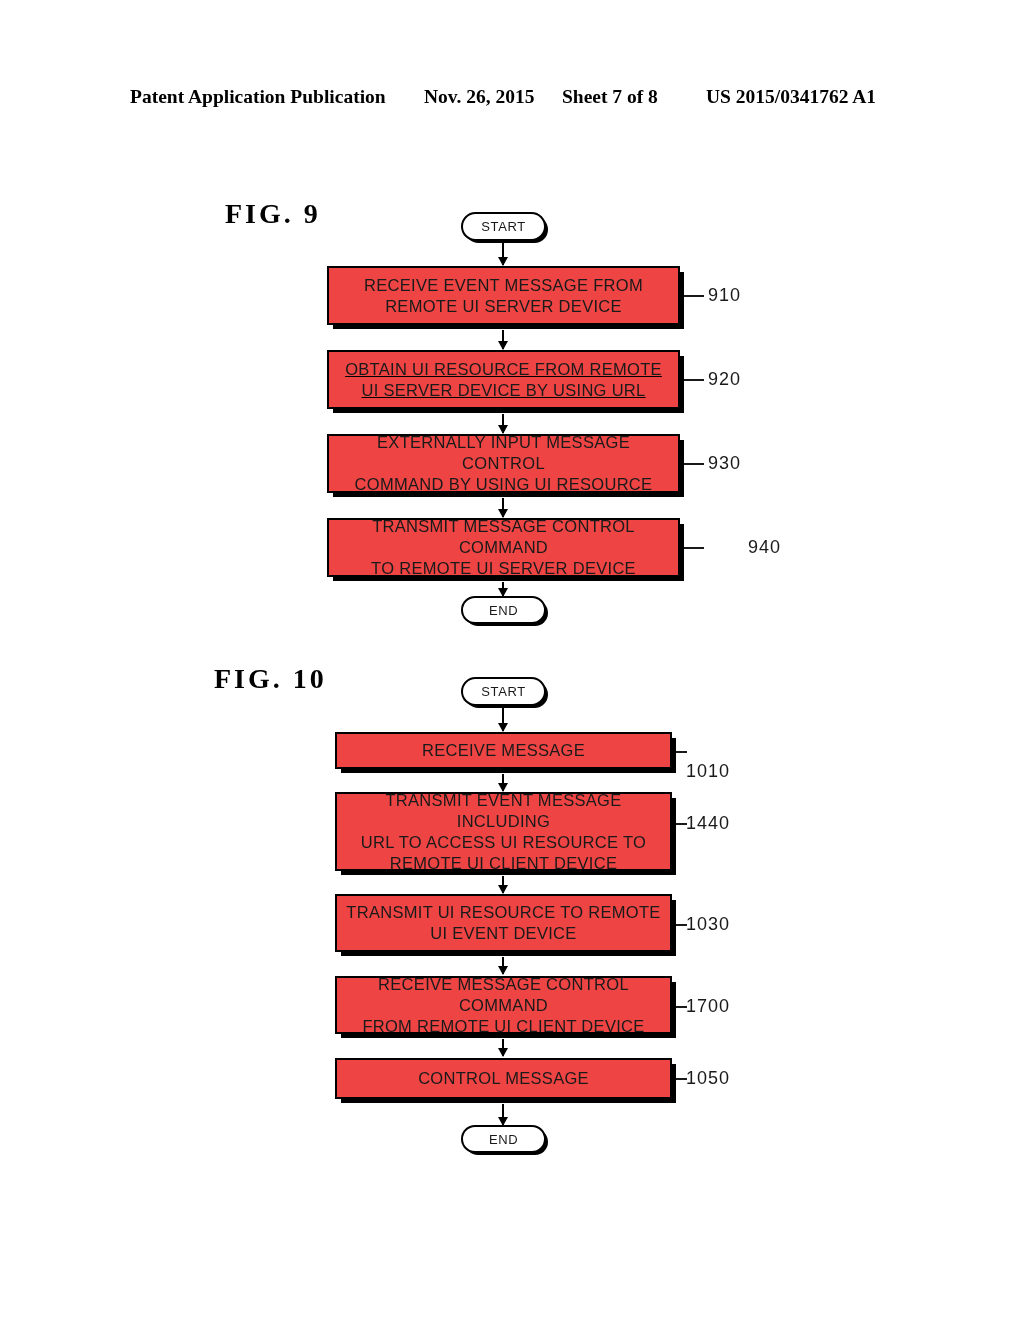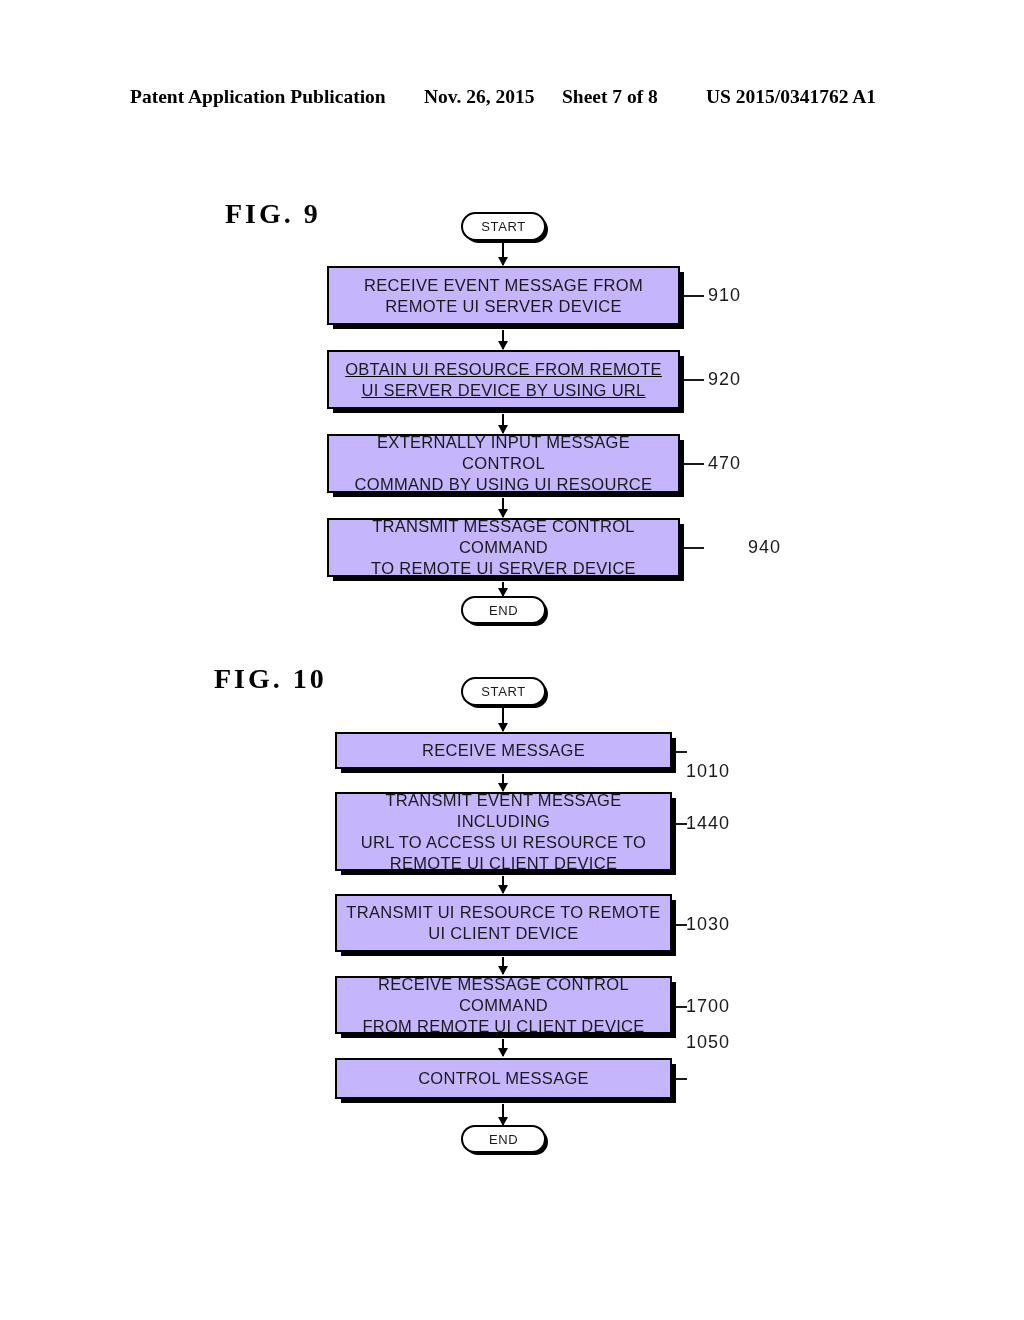--- a/index.html
+++ b/index.html
@@ -47,21 +47,21 @@
 
   
   .flow {
     position: absolute;
   }
 
   
   .node-box {
     position: absolute;
     box-sizing: border-box;
-    background: #c4b5fd;
+    background: #ef4444;
     border: 2px solid #000000;
     box-shadow: 5px 5px 0 -1px #000000;
     display: flex;
     align-items: center;
     justify-content: center;
     text-align: center;
   }
   .node-box .node-text {
     font-family: "Liberation Sans", sans-serif;
     font-size: 16.5px;
@@ -157,21 +157,21 @@
   </div>
   <div class="leader" style="left:684px; top:379px; width:20px;"></div>
   <div class="ref" style="left:708px; top:369px;">920</div>
   <div class="connector" style="left:502px; top:414px; height:19px;"></div>
 
   <div class="node-box" style="left:327px; top:434px; width:353px; height:59px;">
     <span class="node-text">EXTERNALLY INPUT MESSAGE CONTROL
 COMMAND BY USING UI RESOURCE</span>
   </div>
   <div class="leader" style="left:684px; top:463px; width:20px;"></div>
-  <div class="ref" style="left:708px; top:453px;">470</div>
+  <div class="ref" style="left:708px; top:453px;">930</div>
   <div class="connector" style="left:502px; top:498px; height:19px;"></div>
 
   <div class="node-box" style="left:327px; top:518px; width:353px; height:59px;">
     <span class="node-text">TRANSMIT MESSAGE CONTROL COMMAND
 TO REMOTE UI SERVER DEVICE</span>
   </div>
   <div class="leader" style="left:684px; top:547px; width:20px;"></div>
   <div class="ref" style="left:708px; top:537px;margin-left:40px;">940</div>
   <div class="connector" style="left:502px; top:582px; height:14px;"></div>
 
@@ -200,37 +200,37 @@
     <span class="node-text">TRANSMIT EVENT MESSAGE INCLUDING
 URL TO ACCESS UI RESOURCE TO
 REMOTE UI CLIENT DEVICE</span>
   </div>
   <div class="leader" style="left:676px; top:823px; width:11px;"></div>
   <div class="ref" style="left:686px; top:813px;">1440</div>
   <div class="connector" style="left:502px; top:876px; height:17px;"></div>
 
   <div class="node-box" style="left:335px; top:894px; width:337px; height:58px;">
     <span class="node-text">TRANSMIT UI RESOURCE TO REMOTE
-UI CLIENT DEVICE</span>
+UI EVENT DEVICE</span>
   </div>
   <div class="leader" style="left:676px; top:924px; width:11px;"></div>
   <div class="ref" style="left:686px; top:914px;">1030</div>
   <div class="connector" style="left:502px; top:957px; height:17px;"></div>
 
   <div class="node-box" style="left:335px; top:976px; width:337px; height:58px;">
     <span class="node-text">RECEIVE MESSAGE CONTROL COMMAND
 FROM REMOTE UI CLIENT DEVICE</span>
   </div>
   <div class="leader" style="left:676px; top:1006px; width:11px;"></div>
   <div class="ref" style="left:686px; top:996px;">1700</div>
   <div class="connector" style="left:502px; top:1039px; height:17px;"></div>
 
   <div class="node-box" style="left:335px; top:1058px; width:337px; height:41px;">
     <span class="node-text">CONTROL MESSAGE</span>
   </div>
   <div class="leader" style="left:676px; top:1078px; width:11px;"></div>
-  <div class="ref" style="left:686px; top:1032px;">1050</div>
+  <div class="ref" style="left:686px; top:1068px;">1050</div>
   <div class="connector" style="left:502px; top:1104px; height:21px;"></div>
 
   <div class="node-term" style="left:461px; top:1125px; width:85px; height:28px;">
     <span class="node-text">END</span>
   </div>
 </div>
 
 </body></html>

